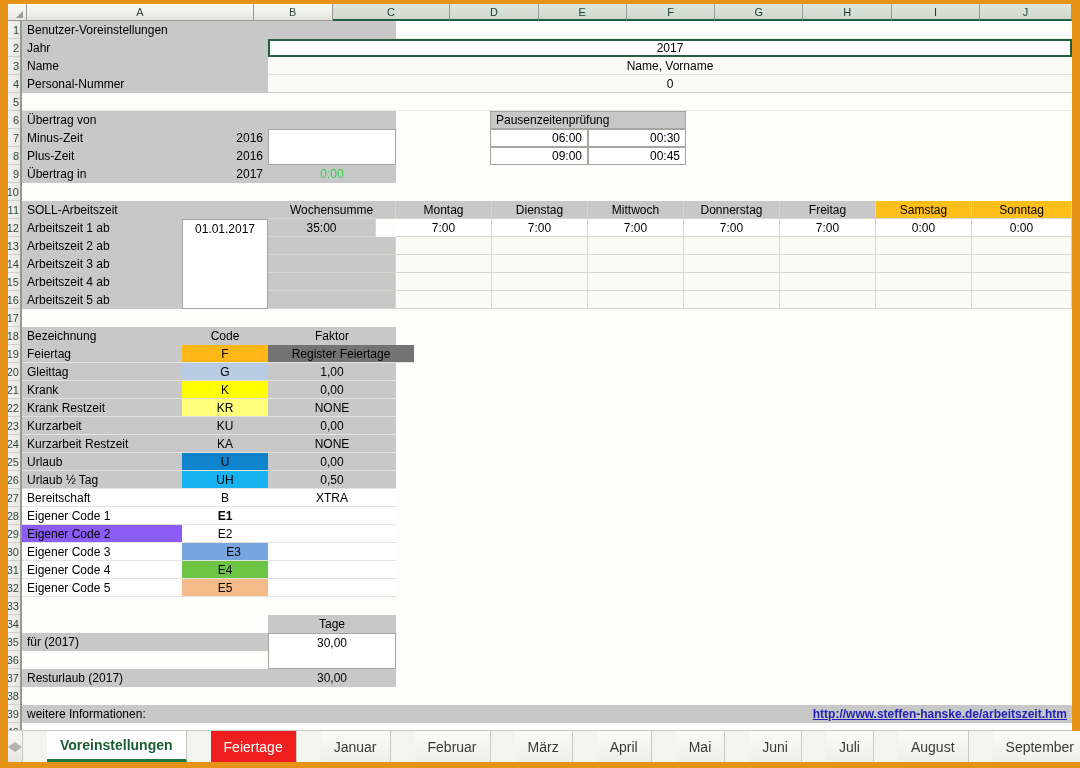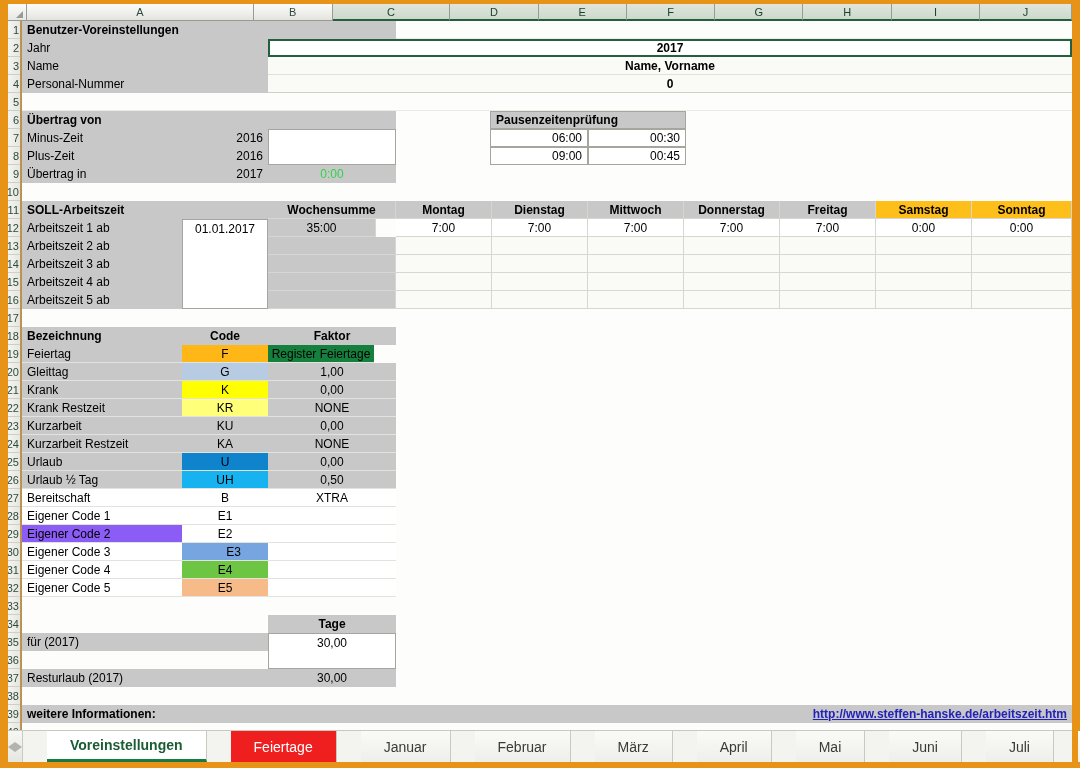--- a/index.html
+++ b/index.html
@@ -102,21 +102,21 @@
     font-size: 12px;
     display: flex;
     align-items: center;
     white-space: nowrap;
     overflow: hidden;
     color: #000;
   }
   .gray    { background: #c8c8c8; }
   .white   { background: #ffffff; }
   .lite    { background: #fafaf7; }
-  .bold    { font-weight: bold; }
+  .bold    { font-weight: normal; }
   .ctr     { justify-content: center; }
   .rgt     { justify-content: flex-end; padding-right: 5px; }
   .lft     { padding-left: 5px; }
   .bdr     { border: 1px solid #a6a6a0; }
   .green   { color: #2fd44a; }
   .orange  { background: #ffbf1a; }
   .gridline { border-right: 1px solid #d7d7d1; border-bottom: 1px solid #d7d7d1; }
 
   
   .sheetline {
@@ -162,21 +162,21 @@
   .navarrow {
     width: 0; height: 0;
     border-top: 5px solid transparent;
     border-bottom: 5px solid transparent;
     opacity: .45;
   }
   .navarrow.left  { border-right: 7px solid #6c6c66; }
   .navarrow.right { border-left: 7px solid #6c6c66; }
   .tab {
     display: flex; align-items: center; justify-content: center;
-    padding: 0 23px;
+    padding: 0 13px;
     font-size: 14px;
     color: #3a3a36;
     background: linear-gradient(to bottom,#fafaf8,#eeeeea);
     border-right: 1px solid #c9c9c2;
     box-sizing: border-box;
     white-space: nowrap;
     cursor: pointer;
     margin-left: 24px;
   }
   .tab.active {
@@ -362,21 +362,21 @@
     <div class="cell lite gridline" style="left:854px;top:270px;width:96px"></div>
     <div class="cell lite gridline" style="left:950px;top:270px;width:100px"></div>
 
     <div class="cell gray bold lft" style="left:0;top:306px;width:160px">Bezeichnung</div>
     <div class="cell gray bold ctr" style="left:160px;top:306px;width:86px">Code</div>
     <div class="cell gray bold ctr" style="left:246px;top:306px;width:128px">Faktor</div>
 
     <div id="codes-rows">
         <div class="cell lft" style="left: 0px; top: 324px; width: 160px; background: rgb(200, 200, 200); border-bottom: 1px solid rgb(227, 227, 221);">Feiertag</div>
         <div class="cell ctr" style="left: 160px; top: 324px; width: 86px; background: rgb(255, 182, 23); border-bottom: 1px solid rgb(227, 227, 221);">F</div>
-        <div class="cell ctr" style="left: 246px; top: 324px; width: 106px; background: #15803d; border-bottom: 1px solid rgb(227, 227, 221);">Register Feiertage</div>
+        <div class="cell ctr" style="left: 246px; top: 324px; width: 146px; background: #737373; border-bottom: 1px solid rgb(227, 227, 221);">Register Feiertage</div>
         <div class="cell lft" style="left: 0px; top: 342px; width: 160px; background: rgb(200, 200, 200); border-bottom: 1px solid rgb(227, 227, 221);">Gleittag</div>
         <div class="cell ctr" style="left: 160px; top: 342px; width: 86px; background: rgb(183, 203, 227); border-bottom: 1px solid rgb(227, 227, 221);">G</div>
         <div class="cell ctr" style="left: 246px; top: 342px; width: 128px; background: rgb(200, 200, 200); border-bottom: 1px solid rgb(227, 227, 221);">1,00</div>
         <div class="cell lft" style="left: 0px; top: 360px; width: 160px; background: rgb(200, 200, 200); border-bottom: 1px solid rgb(227, 227, 221);">Krank</div>
         <div class="cell ctr" style="left: 160px; top: 360px; width: 86px; background: rgb(255, 255, 0); border-bottom: 1px solid rgb(227, 227, 221);">K</div>
         <div class="cell ctr" style="left: 246px; top: 360px; width: 128px; background: rgb(200, 200, 200); border-bottom: 1px solid rgb(227, 227, 221);">0,00</div>
         <div class="cell lft" style="left: 0px; top: 378px; width: 160px; background: rgb(200, 200, 200); border-bottom: 1px solid rgb(227, 227, 221);">Krank Restzeit</div>
         <div class="cell ctr" style="left: 160px; top: 378px; width: 86px; background: rgb(255, 255, 122); border-bottom: 1px solid rgb(227, 227, 221);">KR</div>
         <div class="cell ctr" style="left: 246px; top: 378px; width: 128px; background: rgb(200, 200, 200); border-bottom: 1px solid rgb(227, 227, 221);">NONE</div>
         <div class="cell lft" style="left: 0px; top: 396px; width: 160px; background: rgb(200, 200, 200); border-bottom: 1px solid rgb(227, 227, 221);">Kurzarbeit</div>
@@ -388,21 +388,21 @@
         <div class="cell lft" style="left: 0px; top: 432px; width: 160px; background: rgb(200, 200, 200); border-bottom: 1px solid rgb(227, 227, 221);">Urlaub</div>
         <div class="cell ctr" style="left: 160px; top: 432px; width: 86px; background: rgb(16, 131, 205); border-bottom: 1px solid rgb(227, 227, 221);">U</div>
         <div class="cell ctr" style="left: 246px; top: 432px; width: 128px; background: rgb(200, 200, 200); border-bottom: 1px solid rgb(227, 227, 221);">0,00</div>
         <div class="cell lft" style="left: 0px; top: 450px; width: 160px; background: rgb(200, 200, 200); border-bottom: 1px solid rgb(227, 227, 221);">Urlaub ½ Tag</div>
         <div class="cell ctr" style="left: 160px; top: 450px; width: 86px; background: rgb(23, 179, 240); border-bottom: 1px solid rgb(227, 227, 221);">UH</div>
         <div class="cell ctr" style="left: 246px; top: 450px; width: 128px; background: rgb(200, 200, 200); border-bottom: 1px solid rgb(227, 227, 221);">0,50</div>
         <div class="cell lft" style="left: 0px; top: 468px; width: 160px; background: rgb(255, 255, 255); border-bottom: 1px solid rgb(227, 227, 221);">Bereitschaft</div>
         <div class="cell ctr" style="left: 160px; top: 468px; width: 86px; background: rgb(255, 255, 255); border-bottom: 1px solid rgb(227, 227, 221);">B</div>
         <div class="cell ctr" style="left: 246px; top: 468px; width: 128px; background: rgb(255, 255, 255); border-bottom: 1px solid rgb(227, 227, 221);">XTRA</div>
         <div class="cell lft" style="left: 0px; top: 486px; width: 160px; background: rgb(255, 255, 255); border-bottom: 1px solid rgb(227, 227, 221);">Eigener Code 1</div>
-        <div class="cell ctr" style="left: 160px; top: 486px; width: 86px; background: rgb(255, 255, 255); border-bottom: 1px solid rgb(227, 227, 221);">E1</div>
+        <div class="cell ctr" style="left: 160px; top: 486px; width: 86px; background: rgb(255, 255, 255); border-bottom: 1px solid rgb(227, 227, 221); font-weight: bold;">E1</div>
         <div class="cell ctr" style="left: 246px; top: 486px; width: 128px; background: rgb(255, 255, 255); border-bottom: 1px solid rgb(227, 227, 221);"></div>
         <div class="cell lft" style="left: 0px; top: 504px; width: 160px; background: #8b5cf6; border-bottom: 1px solid rgb(227, 227, 221);">Eigener Code 2</div>
         <div class="cell ctr" style="left: 160px; top: 504px; width: 86px; background: rgb(255, 255, 255); border-bottom: 1px solid rgb(227, 227, 221);">E2</div>
         <div class="cell ctr" style="left: 246px; top: 504px; width: 128px; background: rgb(255, 255, 255); border-bottom: 1px solid rgb(227, 227, 221);"></div>
         <div class="cell lft" style="left: 0px; top: 522px; width: 160px; background: rgb(255, 255, 255); border-bottom: 1px solid rgb(227, 227, 221);">Eigener Code 3</div>
         <div class="cell ctr" style="left: 160px; top: 522px; width: 103px; background: rgb(118, 165, 224); border-bottom: 1px solid rgb(227, 227, 221);">E3</div>
         <div class="cell ctr" style="left: 246px; top: 522px; width: 128px; background: rgb(255, 255, 255); border-bottom: 1px solid rgb(227, 227, 221);"></div>
         <div class="cell lft" style="left: 0px; top: 540px; width: 160px; background: rgb(255, 255, 255); border-bottom: 1px solid rgb(227, 227, 221);">Eigener Code 4</div>
         <div class="cell ctr" style="left: 160px; top: 540px; width: 86px; background: rgb(108, 198, 68); border-bottom: 1px solid rgb(227, 227, 221);">E4</div>
         <div class="cell ctr" style="left: 246px; top: 540px; width: 128px; background: rgb(255, 255, 255); border-bottom: 1px solid rgb(227, 227, 221);"></div>

